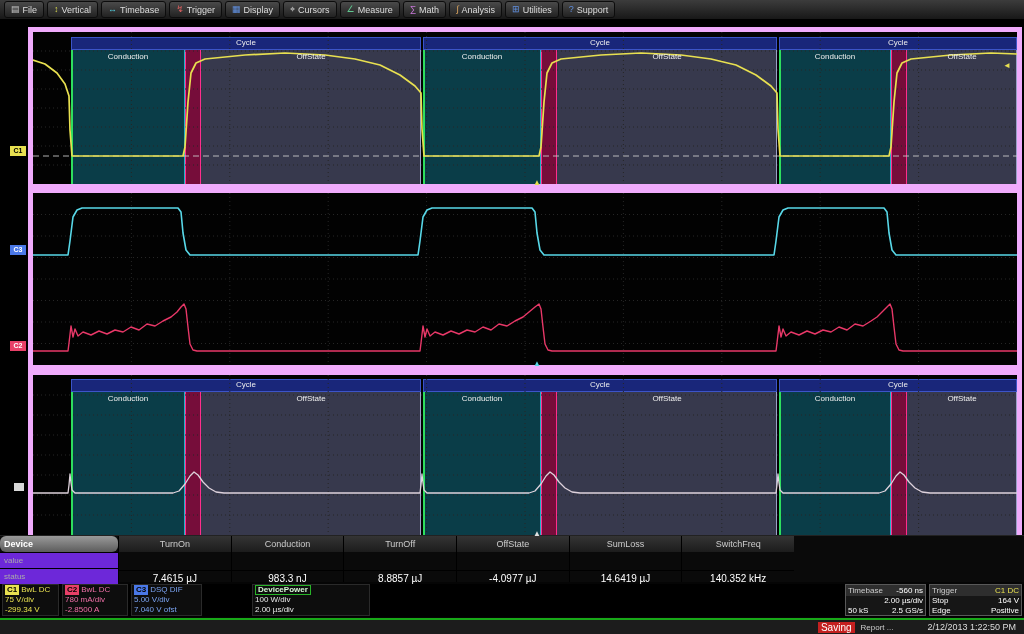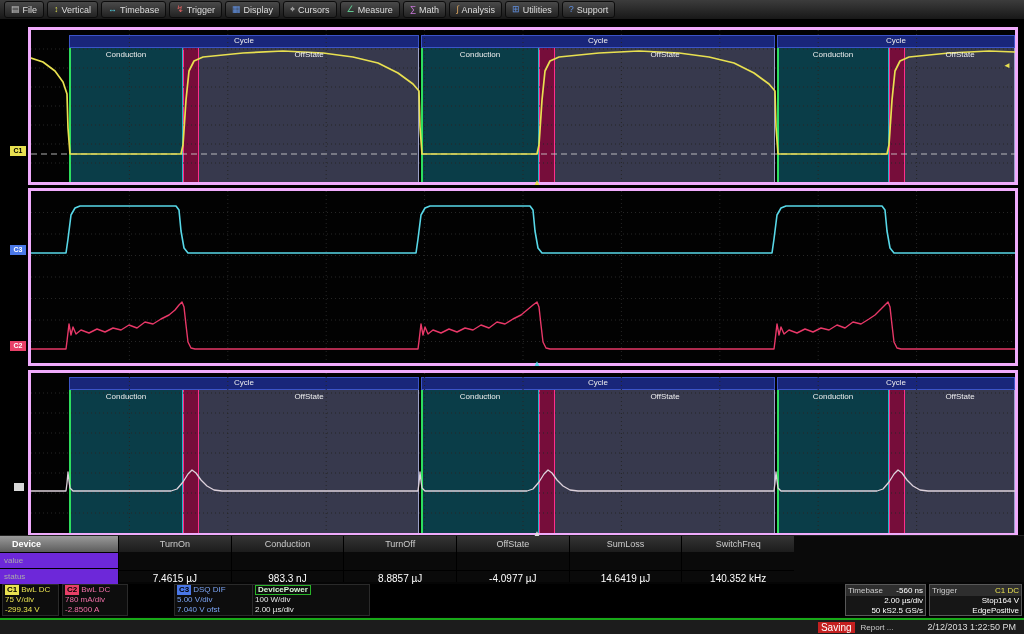--- a/index.html
+++ b/index.html
@@ -6,42 +6,42 @@
   body{width:1024px;height:634px;overflow:hidden;font-family:"Liberation Sans",sans-serif;-webkit-font-smoothing:antialiased;}
   .screen{position:relative;width:1024px;height:634px;background:#050505;}
 
   
   .menubar{position:absolute;top:0;left:0;right:0;height:20px;background:linear-gradient(#3c3c3c,#181818);display:flex;align-items:center;gap:3px;padding:0 4px;box-sizing:border-box;border-bottom:1px solid #000;}
   .menu-button{height:15px;display:flex;align-items:center;gap:3px;padding:0 6px;background:linear-gradient(#4a4a4a,#222);border:1px solid #0c0c0c;border-radius:3px;color:#ddd;font-size:9px;cursor:default;white-space:nowrap;}
   .menu-icon{font-size:9px;line-height:9px;}
 
   
   .scope{position:absolute;top:20px;left:0;width:1024px;height:515px;background:#000;}
-  .grid{position:absolute;left:28px;width:984px;background:#020202;border:3px solid #f0abfc;box-sizing:content-box;overflow:hidden;}
+  .grid{position:absolute;left:28px;width:984px;background:#020202;border:5px solid #f0abfc;box-sizing:content-box;overflow:hidden;}
   #grid1{top:7px;height:152px;}
   #grid2{top:168px;height:172px;}
   #grid3{top:350px;height:160px;}
   .trace-svg{position:absolute;left:0;top:0;z-index:2;}
 
   .cycle-band{position:absolute;z-index:1;background:rgba(28,42,135,.9);border:1px solid #3c54c8;box-sizing:border-box;}
   .cond-fill{position:absolute;z-index:1;background:rgba(13,78,92,.78);border-left:1px solid #26b2c6;border-right:1px solid #26b2c6;box-sizing:border-box;}
   .offstate-fill{position:absolute;z-index:1;background:rgba(108,112,152,.5);border-right:1px solid #9aa0c8;box-sizing:border-box;}
   .turnoff-bar{position:absolute;z-index:1;background:rgba(148,16,72,.8);border-left:1px solid #ff2e8c;border-right:1px solid #ff2e8c;box-sizing:border-box;}
   .turnon-line{position:absolute;z-index:1;width:2px;background:#2ede5e;}
   .region-label{position:absolute;transform:translateX(-50%);font-size:8px;color:#eee;z-index:3;white-space:nowrap;pointer-events:none;}
 
   .chan-tag-marker{position:absolute;width:16px;height:10px;font-size:7px;line-height:10px;text-align:center;font-weight:bold;z-index:4;}
   .power-marker{position:absolute;width:10px;height:8px;z-index:4;}
   .trig-time-marker{position:absolute;font-size:8px;line-height:8px;z-index:4;}
   .trig-level-marker{position:absolute;font-size:8px;line-height:8px;z-index:4;}
 
   
   .meas{position:absolute;top:535px;left:0;width:1024px;height:47px;background:#0a0a0a;border-top:1px solid #222;box-sizing:border-box;}
   .meas-side{position:absolute;left:0;top:0;width:118px;height:100%;}
-  .side-device{height:16px;line-height:16px;padding-left:12px;background:linear-gradient(#9a9a9a,#5c5c5c);color:#fff;font-size:9px;font-weight:bold;}
+  .side-device{height:16px;line-height:16px;padding-left:4px;background:linear-gradient(#9a9a9a,#5c5c5c);color:#fff;font-size:9px;font-weight:bold;border-radius:6px;}
   .side-value,.side-status{height:15px;line-height:15px;padding-left:4px;color:#aaa;font-size:8px;background:#6d28d9;border-top:1px solid #000;}
   .meas-cols{position:absolute;left:118px;top:0;width:676px;height:100%;display:flex;}
   .mcol{flex:1;border-left:1px solid #000;display:flex;flex-direction:column;gap:18px;}
   .mcol-h{height:16px;line-height:16px;text-align:center;color:#ccc;font-size:9px;background:linear-gradient(#343434,#1c1c1c);}
   .mcol-v{height:15px;line-height:15px;text-align:center;color:#fff;font-size:10px;border-top:1px solid #000;}
   .mcol-s{height:14px;line-height:13px;text-align:center;color:#28d428;font-size:10px;border-top:1px solid #000;text-shadow:0 0 3px #0a0;}
 
   
   .descbar{position:absolute;top:584px;left:0;width:1024px;height:33px;background:#000;}
   .chan-box{position:absolute;top:0;height:32px;background:#0d0d0d;border:1px solid #2a2a2a;box-sizing:border-box;font-size:8px;line-height:10px;padding:0 2px;cursor:default;}
@@ -49,21 +49,21 @@
   .chan-tag{display:inline-block;padding:0 2px;font-weight:bold;font-size:8px;margin-right:2px;}
   .power-tag{border:1px solid #28b428;color:#d8f8d8;background:transparent;line-height:8px;}
   .info-box{position:absolute;top:0;height:32px;background:#161616;border:1px solid #585858;box-sizing:border-box;font-size:8px;line-height:10px;color:#fff;cursor:default;}
   .timebase-box{left:845px;width:81px;}
   .trigger-box{left:929px;width:93px;}
   .info-header{display:flex;justify-content:space-between;background:#2e2e2e;padding:0 2px;color:#ccc;height:11px;line-height:11px;}
   .info-header .hl{color:#fff;}
   .trig-src{color:#e8e050;}
   .info-row{padding:0 2px;height:10px;}
   .info-row.right{text-align:right;}
-  .info-row.split{display:flex;justify-content:flex-end;}
+  .info-row.split{display:flex;justify-content:space-between;}
 
   
   .statusbar{position:absolute;top:618px;left:0;width:1024px;height:16px;background:#1c1c1c;border-top:2px solid #18a818;box-sizing:border-box;display:flex;align-items:center;padding:0 6px;gap:6px;}
   .brand{font-weight:bold;font-size:10px;color:#fff;letter-spacing:.5px;white-space:nowrap;margin-top:48px;}
   .saving-chip{margin-left:auto;background:#c42020;color:#fff;font-size:10px;padding:0 3px;line-height:11px;}
   .saving-msg{color:#ccc;font-size:8px;}
   .timestamp{color:#ddd;font-size:9px;margin-left:28px;margin-right:2px;white-space:nowrap;}
 </style>
 </head>
 <body>
@@ -310,21 +310,21 @@
   <div class="chan-box" style="left: 2px; width: 57px; color: rgb(232, 224, 80);">
         <div class="chan-row"><span class="chan-tag" style="background: rgb(232, 224, 80); color: rgb(0, 0, 0);">C1</span><span>BwL DC</span></div>
         <div class="chan-row">75 V/div</div>
         <div class="chan-row">-299.34 V</div>
       </div>
       <div class="chan-box" style="left: 62px; width: 66px; color: rgb(240, 112, 168);">
         <div class="chan-row"><span class="chan-tag" style="background: rgb(232, 64, 104); color: rgb(0, 0, 0);">C2</span><span>BwL DC</span></div>
         <div class="chan-row">780 mA/div</div>
         <div class="chan-row">-2.8500 A</div>
       </div>
-      <div class="chan-box" style="left: 131px; width: 90px; color: rgb(122, 162, 240); margin-left: 43px;">
+      <div class="chan-box" style="left: 131px; width: 71px; color: rgb(122, 162, 240);">
         <div class="chan-row"><span class="chan-tag" style="background: rgb(74, 120, 232); color: rgb(0, 0, 0);">C3</span><span>DSQ DIF</span></div>
         <div class="chan-row">5.00 V/div</div>
         <div class="chan-row">7.040 V ofst</div>
       </div>
       <div class="chan-box" style="left: 205px; width: 118px; color: rgb(232, 232, 232); margin-left: 47px;">
         <div class="chan-row"><span class="chan-tag power-tag">DevicePower</span></div>
         <div class="chan-row">100 W/div</div>
         <div class="chan-row">2.00 µs/div</div>
       </div>
     </div>

